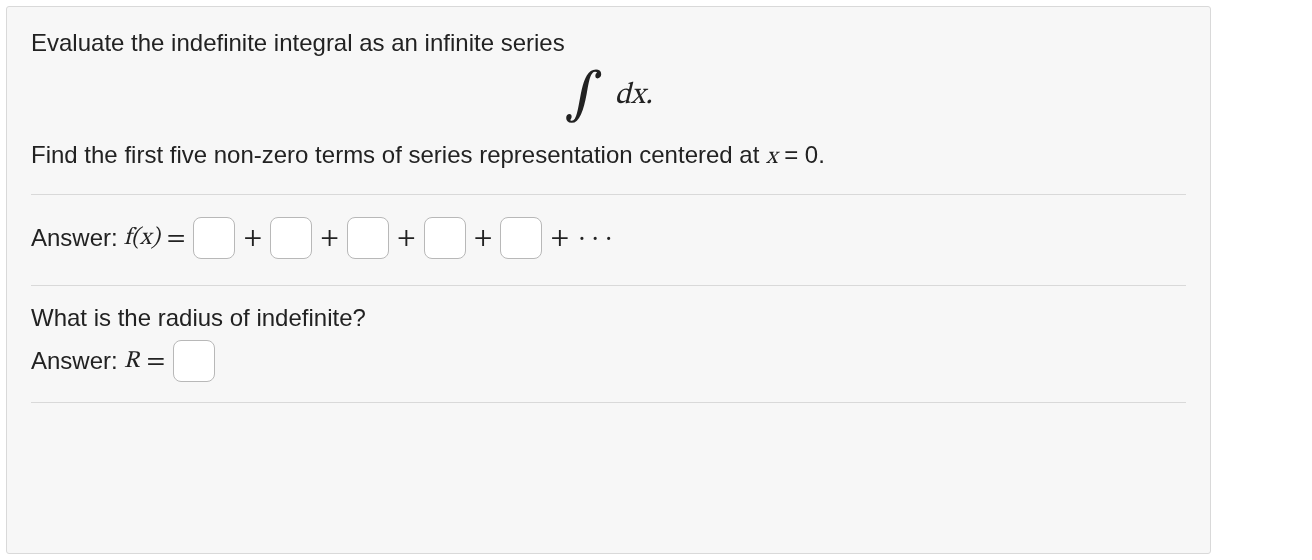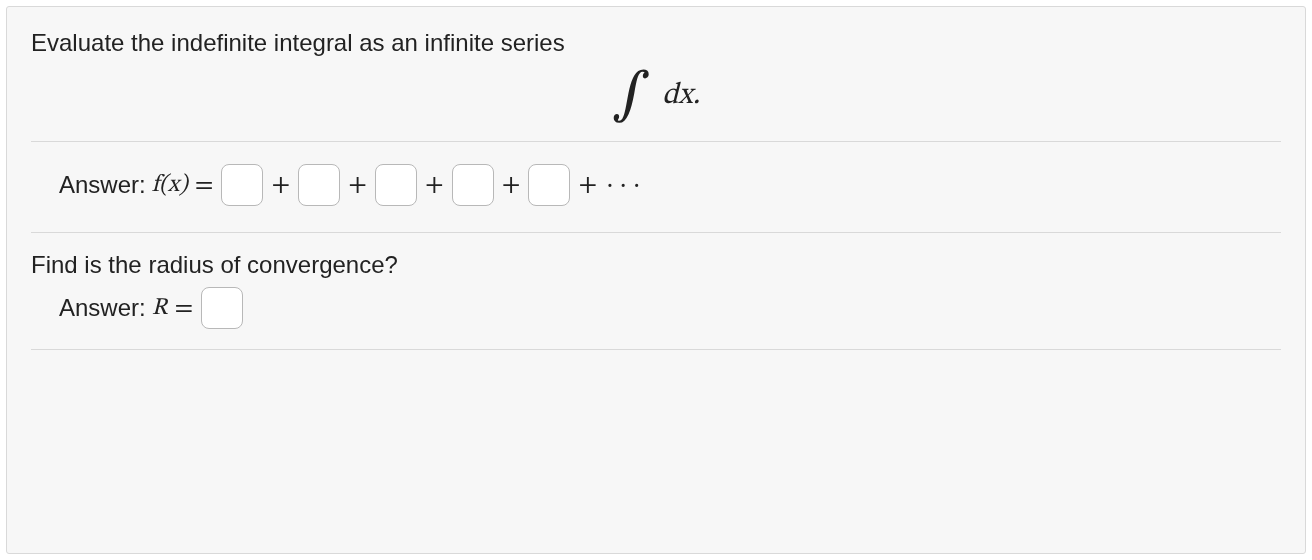--- a/index.html
+++ b/index.html
@@ -6,21 +6,21 @@
     margin: 0;
     padding: 0;
     width: 1312px;
     height: 560px;
     background: #fff;
     font-family: Arial, Helvetica, sans-serif;
   }
   .panel {
     box-sizing: border-box;
     margin: 6px;
-    width: 1300px;
+    width: 1205px;
     height: 548px;
     background: #f7f7f7;
     border: 1px solid #d9d9d9;
     border-radius: 3px;
     padding: 22px 24px 10px 24px;
     color: #222;
   }
   .prompt-line {
     font-size: 24px;
     margin-bottom: 10px;
@@ -77,21 +77,20 @@
     margin: 0;
   }
   .answer-row {
     display: flex;
     align-items: center;
     padding: 22px 0 26px 0;
     font-size: 24px;
   }
   .answer-label {
     margin-right: 6px;
-    margin-left: 28px;
   }
   .math-expr {
     font-family: "Cambria Math", "STIX Two Math", "Times New Roman", serif;
     font-style: italic;
   }
   .op {
     font-family: "Cambria Math", "STIX Two Math", "Times New Roman", serif;
     font-style: normal;
     font-size: 26px;
     margin: 0 7px;
@@ -133,20 +132,23 @@
 
   <div class="prompt-line">Evaluate the indefinite integral as an infinite series</div>
 
   <div class="integral-block">
     <span class="int-wrap">
       <span class="int-sign">∫</span>
       <span class="dx">dx.</span>
     </span>
   </div>
 
+  <div class="sub-prompt">
+    <span>Find the first five non-zero terms of series representation centered at </span><span class="mathvar">x</span><span> = 0.</span>
+  </div>
 
   <hr class="sep">
 
   <div class="answer-row">
     <span class="answer-label">Answer: </span>
     <span class="math-expr">
       <span>f</span>(<span>x</span>)
     </span>
     <span class="op"> = </span>
     <input class="answer-box" type="text" value="" style="">
@@ -158,21 +160,21 @@
     <input class="answer-box" type="text" value="" style="">
     <span class="op">+</span>
     <input class="answer-box" type="text" value="" style="">
     <span class="op">+</span>
     <span class="ellipsis"> · · ·</span>
   </div>
 
   <hr class="sep">
 
   <div class="radius-section">
-    <div class="radius-q">Find is the radius of convergence?</div>
+    <div class="radius-q">What is the radius of indefinite?</div>
     <div class="radius-answer">
       <span class="answer-label">Answer: </span>
       <span class="math-expr">R</span>
       <span class="op"> = </span>
       <input class="answer-box" type="text" value="" style="">
     </div>
   </div>
 
   <hr class="sep">
 

